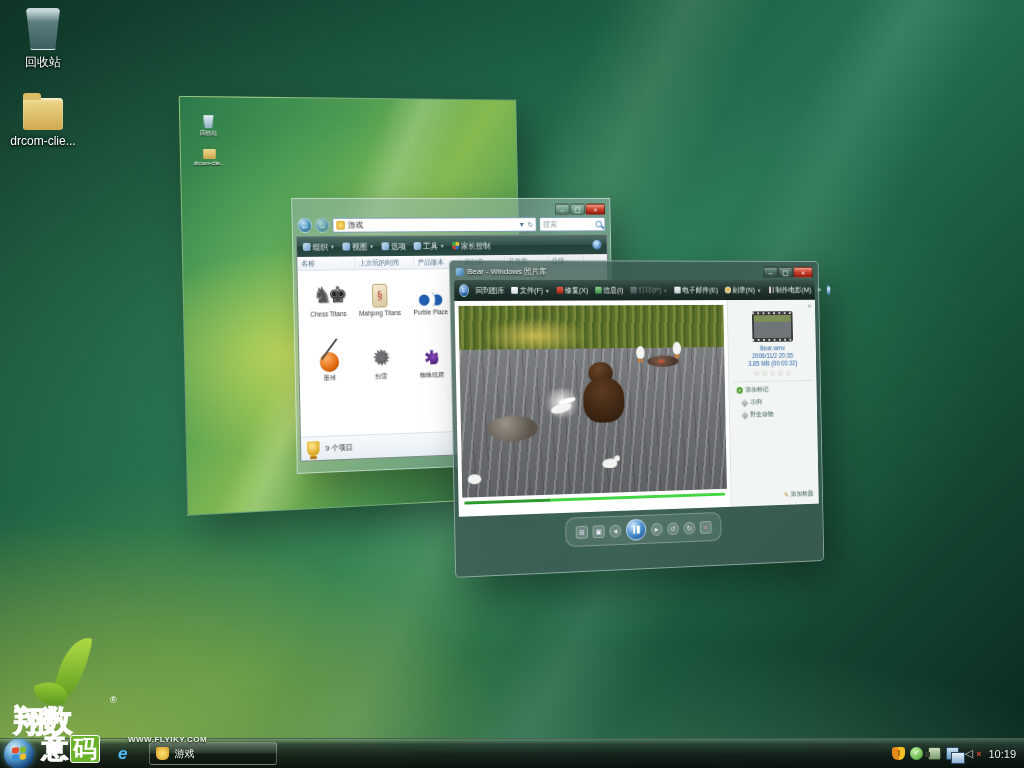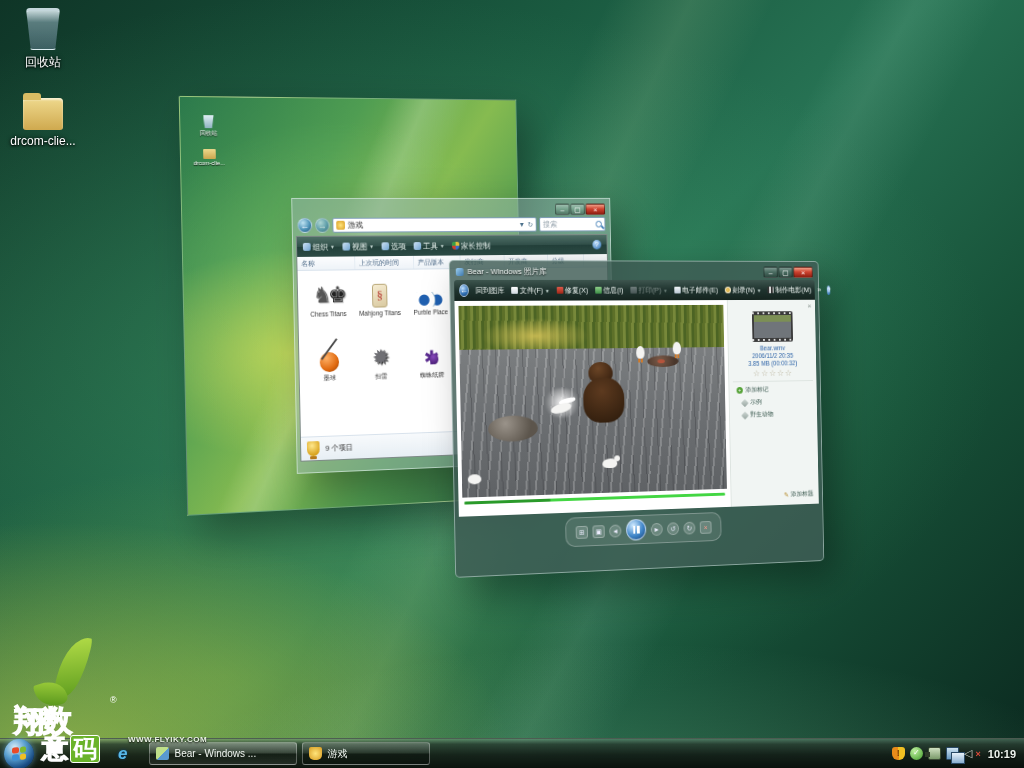--- a/index.html
+++ b/index.html
@@ -191,21 +191,21 @@
   .tray { margin-left:auto; display:flex; align-items:center; gap:5px; padding-right:8px; }
   .tray-ico { width:13px; height:13px; position:relative; }
   .shield-ico { background:conic-gradient(#f2c022 0 50%, #e88a1a 0); border-radius:3px 3px 6px 6px; color:#7a3a00; font-size:9px; font-weight:bold; text-align:center; line-height:13px; }
   .check-ico { border-radius:50%; background:radial-gradient(circle at 35% 30%, #bff0a0, #3f9a28); color:#fff; font-size:8px; line-height:12px; text-align:center; }
   .plug-ico { background:linear-gradient(180deg,#cfe0c0,#7a9a6a); border-radius:2px; border:1px solid #3a4a34; }
   .plug-ico::before { content:""; position:absolute; left:-4px; top:4px; width:5px; height:5px; background:#2f3a2a; }
   .mon-ico { background:linear-gradient(180deg,#cfe4f2,#6898c0); border:1px solid #2a4a66; border-radius:1px; }
   .mon-ico::before { content:""; position:absolute; left:4px; top:4px; width:12px; height:10px; background:linear-gradient(180deg,#e8f2fa,#88aed0); border:1px solid #2a4a66; }
   .vol-ico { color:#cfd6d0; font-size:11px; line-height:13px; }
   .vol-ico::after { content:"×"; position:absolute; right:-4px; bottom:-1px; color:#e04a3a; font-size:9px; font-weight:bold; }
-  .clock { color:#eef4ee; font-size:11px; margin-left:6px; text-shadow:0 1px 2px #000;font-weight:bold; }
+  .clock { color:#eef4ee; font-size:11px; margin-left:6px; text-shadow:0 1px 2px #000; }
 </style>
 </head>
 <body>
 
 <div class="desktop">
 
   <div class="desk-icon" style="left:0px; top:8px;">
     <div class="glyph bin-glyph"></div>
     <div>回收站</div>
   </div>
@@ -473,24 +473,20 @@
           <i></i>
           <i></i>
           <i></i>
           <i></i>
         </div>
     </div>
     <div class="quicklaunch">
       <span class="ie-ico">e</span>
     </div>
     <div class="taskbtns">
-      <div class="taskbtn active">
-        <div class="appico gallery"></div>
-        <span>Bear - Windows ...</span>
-      </div>
       <div class="taskbtn" style="width:128px;">
         <div class="appico games"></div>
         <span>游戏</span>
       </div>
     </div>
     <div class="tray">
       <div class="tray-ico shield-ico">!</div>
       <div class="tray-ico check-ico">✓</div>
       <div class="tray-ico plug-ico"></div>
       <div class="tray-ico mon-ico"></div>

